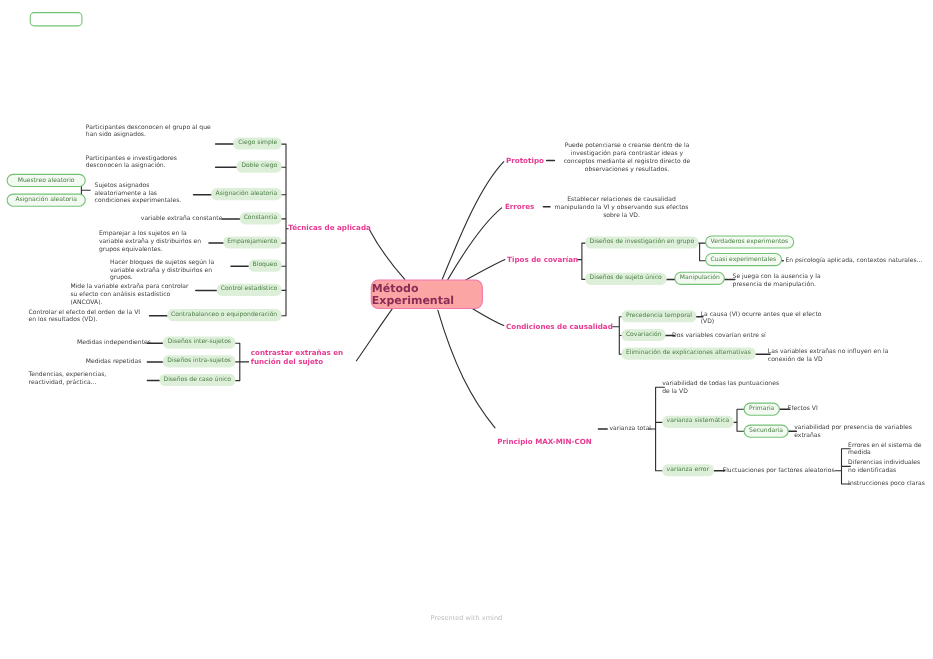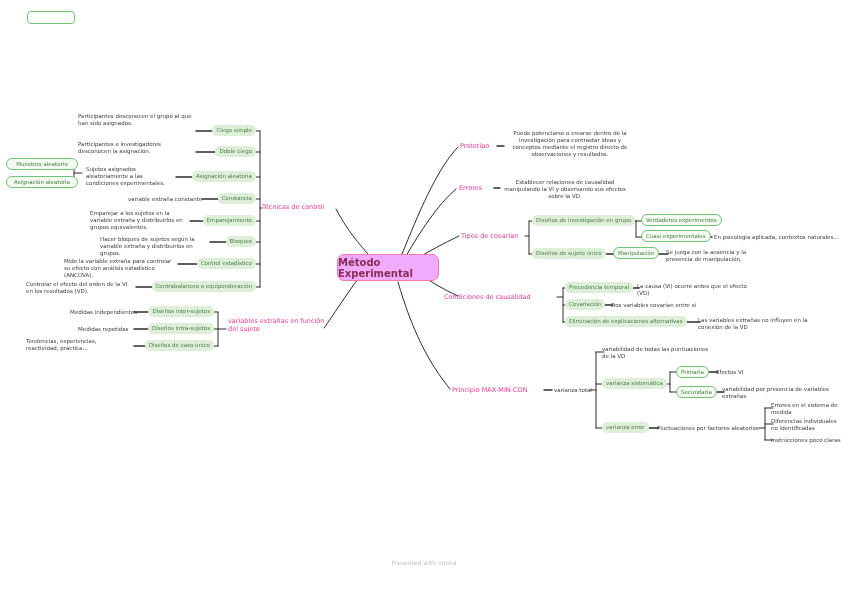--- a/index.html
+++ b/index.html
@@ -1,23 +1,23 @@
 <!DOCTYPE html>
 <html><head>
 <meta charset="utf-8">
 <style>
   html,body{margin:0;padding:0;background:#fff}
   .canvas{position:relative;width:848px;height:599px;background:#ffffff;overflow:hidden;
           font-family:"DejaVu Sans",sans-serif;}
   svg.lines{position:absolute;left:0;top:0}
   .central{position:absolute;left:337px;top:254px;width:100px;height:25px;
-           background:#f0abfc;border:1.6px solid #f176ad;border-radius:7px;
+           background:#fca5a5;border:1.6px solid #f176ad;border-radius:7px;
            display:flex;align-items:center;justify-content:center;
            font-size:10px;font-weight:bold;color:#8a2c55;}
-  .branch{position:absolute;color:#e83a92;font-weight:normal;font-size:6.5px;line-height:1.25;white-space:nowrap}
+  .branch{position:absolute;color:#e83a92;font-weight:bold;font-size:6.5px;line-height:1.25;white-space:nowrap}
   .branch.wrap{white-space:normal}
   .topic{position:absolute;background:#ddefd9;color:#4c7f45;font-size:5.5px;line-height:1.2;
          padding:2px 4px;border-radius:5px;white-space:nowrap}
   .obox{position:absolute;background:#f2faf1;border:1.2px solid #74c275;color:#4c7f45;
         font-size:5.5px;line-height:1.2;padding:1.5px 4px;border-radius:6px;white-space:nowrap;text-align:center}
   .note{position:absolute;color:#3c3c3c;font-size:5.5px;line-height:1.3}
   .nw{white-space:nowrap}
   .ctr{text-align:center}
   .footer{position:absolute;left:0;right:0;top:559px;text-align:center;font-size:6px;color:#bdbdbd}
   .corner{position:absolute;left:27px;top:11px;width:46px;height:11px;
@@ -62,21 +62,21 @@
       <path d="M665 384 H670 M670 372 V392 M670 372 H678 M670 392 H678"></path>
       <path d="M708 372 H718 M714 392 H724 M649 428 H659" stroke-width="1.4"></path>
       <path d="M759 428 H765 M765 408 V440 M765 408 H773 M765 424 H773 M765 440 H773"></path>
     </g>
   </svg>
 
   <div class="corner"></div>
 
   <div class="central">Método Experimental</div>
 
-  <div class="branch" style="left:262px;top:203px">Técnicas de control</div>
+  <div class="branch" style="left:262px;top:203px">Técnicas de aplicada</div>
 
   <div class="topic" style="right:592px;top:125px">Ciego simple</div>
   <div class="topic" style="right:592px;top:146px">Doble ciego</div>
   <div class="topic" style="right:592px;top:171px">Asignación aleatoria</div>
   <div class="topic" style="right:592px;top:193px">Constancia</div>
   <div class="topic" style="right:592px;top:215px">Emparejamiento</div>
   <div class="topic" style="right:592px;top:236px">Bloqueo</div>
   <div class="topic" style="right:592px;top:258px">Control estadístico</div>
   <div class="topic" style="right:592px;top:281px">Contrabalanceo o equiponderación</div>
 
@@ -85,21 +85,21 @@
   <div class="note" style="left:86px;top:166px;width:88px">Sujetos asignados aleatoriamente a las condiciones experimentales.</div>
   <div class="note nw" style="left:128px;top:196px">variable extraña constante</div>
   <div class="note" style="left:90px;top:210px;width:98px">Emparejar a los sujetos en la variable extraña y distribuirlos en grupos equivalentes.</div>
   <div class="note" style="left:100px;top:236px;width:106px">Hacer bloques de sujetos según la variable extraña y distribuirlos en grupos.</div>
   <div class="note" style="left:64px;top:258px;width:112px">Mide la variable extraña para controlar su efecto con análisis estadístico (ANCOVA).</div>
   <div class="note" style="left:26px;top:281px;width:108px">Controlar el efecto del orden de la VI en los resultados (VD).</div>
 
   <div class="obox" style="left:6px;top:158px;width:62px">Muestreo aleatorio</div>
   <div class="obox" style="left:6px;top:176px;width:62px">Asignación aleatoria</div>
 
-  <div class="branch wrap" style="left:228px;top:317px;width:100px">variables extrañas en función del sujeto</div>
+  <div class="branch wrap" style="left:228px;top:317px;width:100px">contrastar extrañas en función del sujeto</div>
 
   <div class="topic" style="right:634px;top:306px">Diseños inter-sujetos</div>
   <div class="topic" style="right:634px;top:323px">Diseños intra-sujetos</div>
   <div class="topic" style="right:634px;top:340px">Diseños de caso único</div>
 
   <div class="note nw" style="left:70px;top:309px">Medidas independientes</div>
   <div class="note nw" style="left:78px;top:326px">Medidas repetidas</div>
   <div class="note" style="left:26px;top:338px;width:104px">Tendencias, experiencias, reactividad, práctica...</div>
 
   <div class="branch" style="left:460px;top:142px">Prototipo</div>
@@ -112,32 +112,32 @@
 
   <div class="topic" style="left:532px;top:215px">Diseños de investigación en grupo</div>
   <div class="obox" style="left:641px;top:214px">Verdaderos experimentos</div>
   <div class="obox" style="left:641px;top:230px">Cuasi experimentales</div>
   <div class="note nw" style="left:714px;top:234px">En psicología aplicada, contextos naturales...</div>
 
   <div class="topic" style="left:532px;top:248px">Diseños de sujeto único</div>
   <div class="obox" style="left:613px;top:247px">Manipulación</div>
   <div class="note" style="left:666px;top:249px;width:108px">Se juega con la ausencia y la presencia de manipulación.</div>
 
-  <div class="branch" style="left:444px;top:293px">Condiciones de causalidad</div>
+  <div class="branch" style="left:460px;top:293px">Condiciones de causalidad</div>
 
   <div class="topic" style="left:565px;top:282px">Precedencia temporal</div>
   <div class="note" style="left:637px;top:283px;width:118px">La causa (VI) ocurre antes que el efecto (VD)</div>
 
   <div class="topic" style="left:565px;top:299px">Covariación</div>
   <div class="note nw" style="left:611px;top:302px">Dos variables covarían entre sí</div>
 
   <div class="topic" style="left:565px;top:316px">Eliminación de explicaciones alternativas</div>
   <div class="note" style="left:698px;top:317px;width:118px">Las variables extrañas no influyen en la conexión de la VD</div>
 
-  <div class="branch" style="left:452px;top:386px">Principio MAX-MIN-CON</div>
+  <div class="branch" style="left:452px;top:398px">Principio MAX-MIN-CON</div>
   <div class="note nw" style="left:554px;top:387px">varianza total</div>
 
   <div class="note" style="left:602px;top:346px;width:112px">variabilidad de todas las puntuaciones de la VD</div>
 
   <div class="topic" style="left:602px;top:378px">varianza sistemática</div>
   <div class="obox" style="left:676px;top:366px">Primaria</div>
   <div class="note nw" style="left:716px;top:369px">Efectos VI</div>
   <div class="obox" style="left:676px;top:386px">Secundaria</div>
   <div class="note" style="left:722px;top:386px;width:116px">variabilidad por presencia de variables extrañas</div>
 

